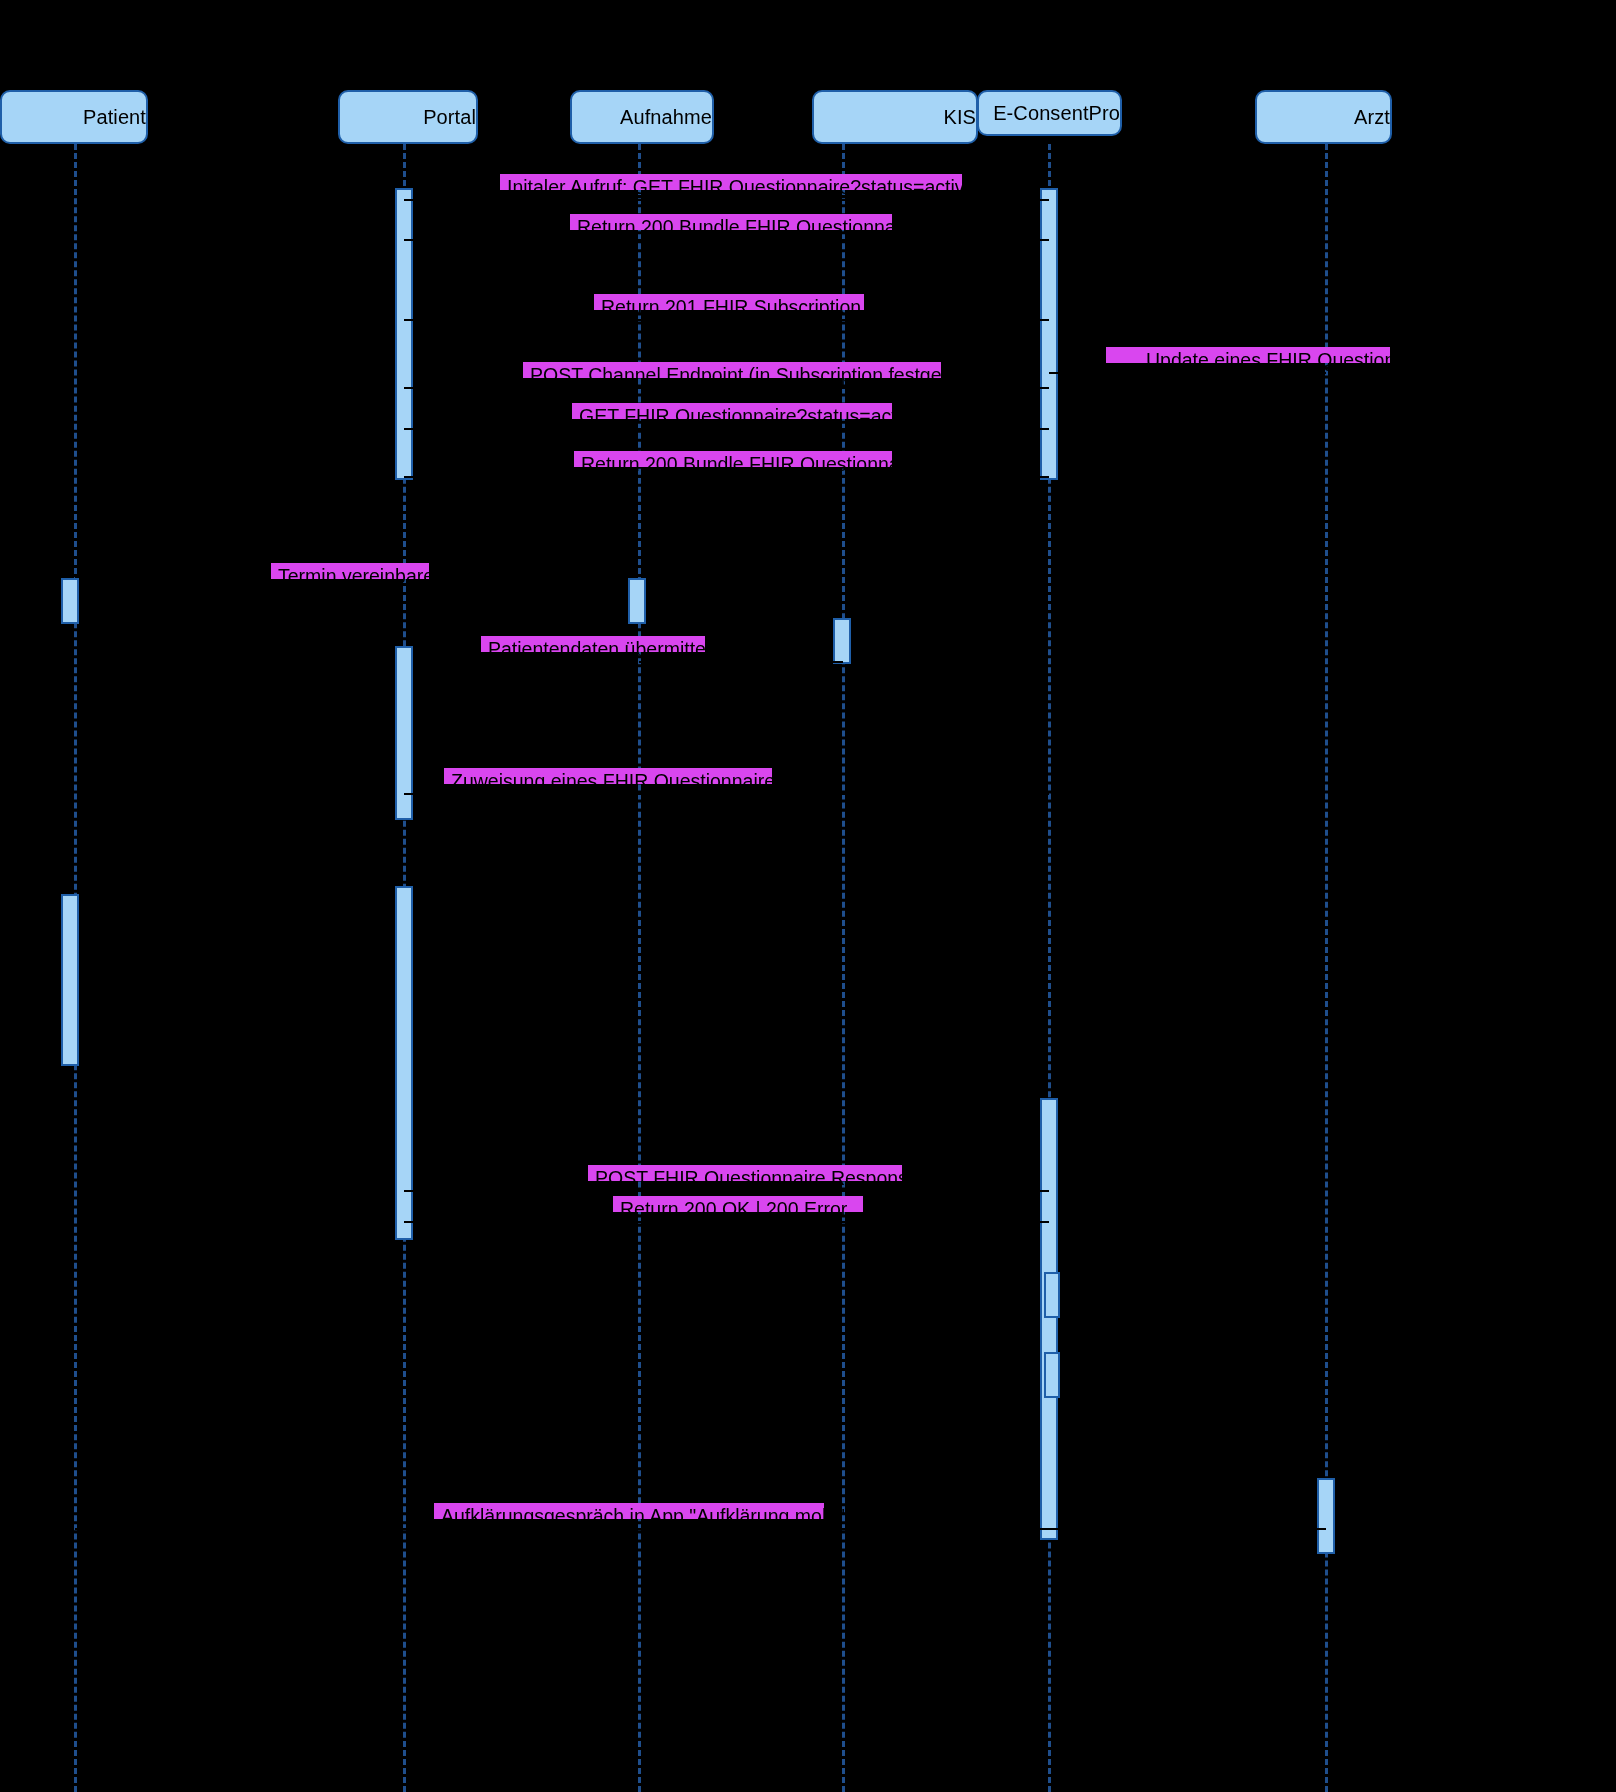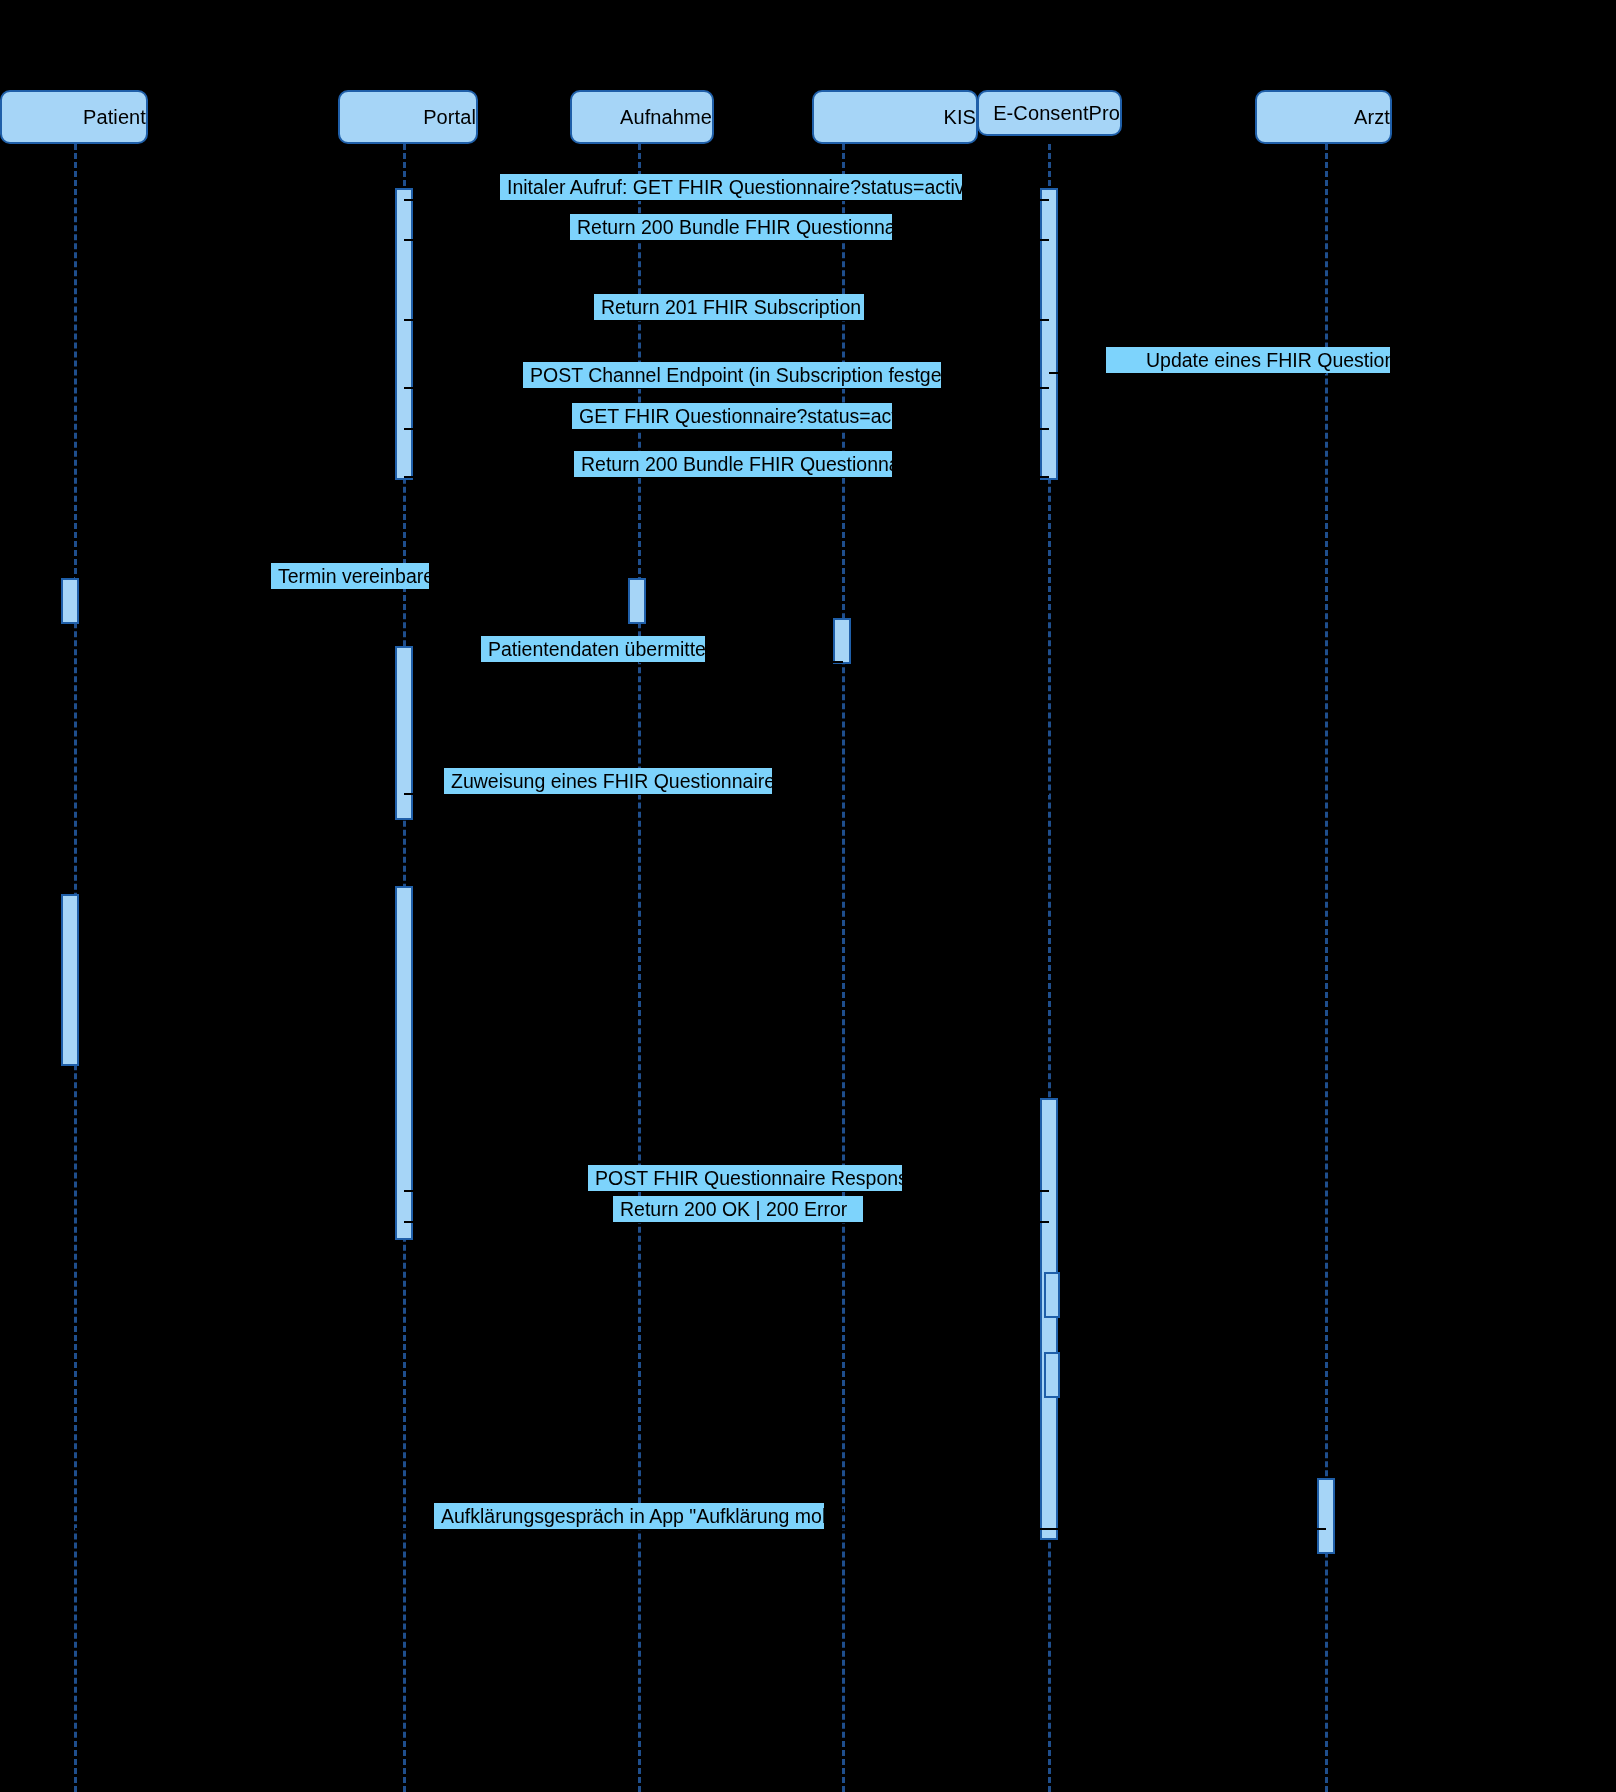--- a/index.html
+++ b/index.html
@@ -43,25 +43,25 @@
   
   .activation {
     position: absolute;
     box-sizing: border-box;
     background: #A6D5F7;
     border: 2px solid #1F5FA9;
   }
   
   .msg-label {
     position: absolute;
-    background: #7dd3fc;
+    background: #d946ef;
     color: #000000;
     font-size: 19.5px;
     line-height: 26px;
-    height: 26px;
+    height: 16px;
     white-space: nowrap;
     padding: 0 7px;
     box-sizing: border-box;
     font-family: "Liberation Sans", sans-serif;
   }
   
   .msg-arrow {
     position: absolute;
     height: 0;
     border-top: 2px solid #000000;

